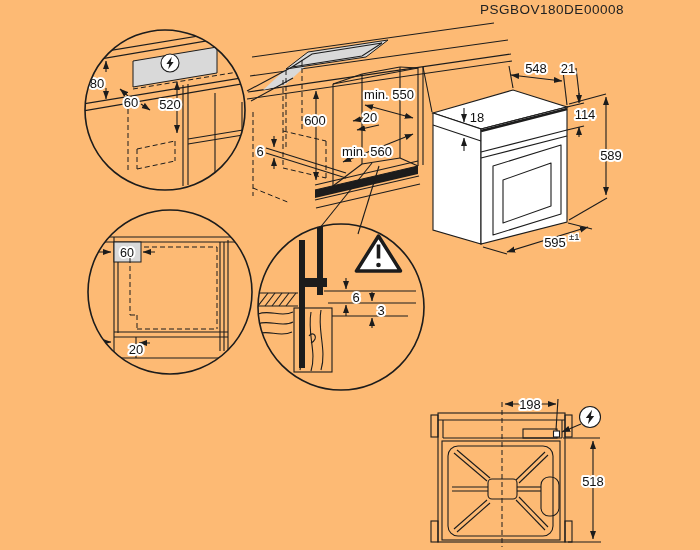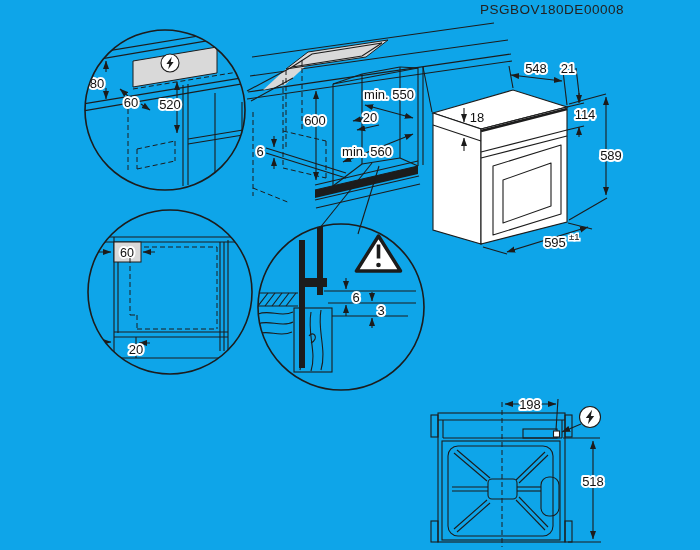--- a/index.html
+++ b/index.html
@@ -1,16 +1,16 @@
 <!DOCTYPE html>
 <html><head>
 <meta charset="utf-8">
 <style>
   html,body{margin:0;padding:0;background:#fff;}
-  .stage{position:relative;width:700px;height:550px;background:#0ea5e9;overflow:hidden;
+  .stage{position:relative;width:700px;height:550px;background:#fdba74;overflow:hidden;
          font-family:"Liberation Sans",sans-serif;}
   svg{display:block;}
   .ln{stroke:#1c1c1c;stroke-width:1.1;fill:none;}
   .ln2{stroke:#1c1c1c;stroke-width:1.6;fill:none;}
   .thk{stroke:#1c1c1c;stroke-width:2.8;fill:none;}
   .dsh{stroke:#1c1c1c;stroke-width:1;fill:none;stroke-dasharray:5,3;}
   .wht{fill:#fff;stroke:#1c1c1c;stroke-width:1.1;}
   .gry{fill:#d9d9d9;}
   .grys{fill:#d9d9d9;stroke:#1c1c1c;stroke-width:1;}
   .blk{fill:#1c1c1c;stroke:none;}

